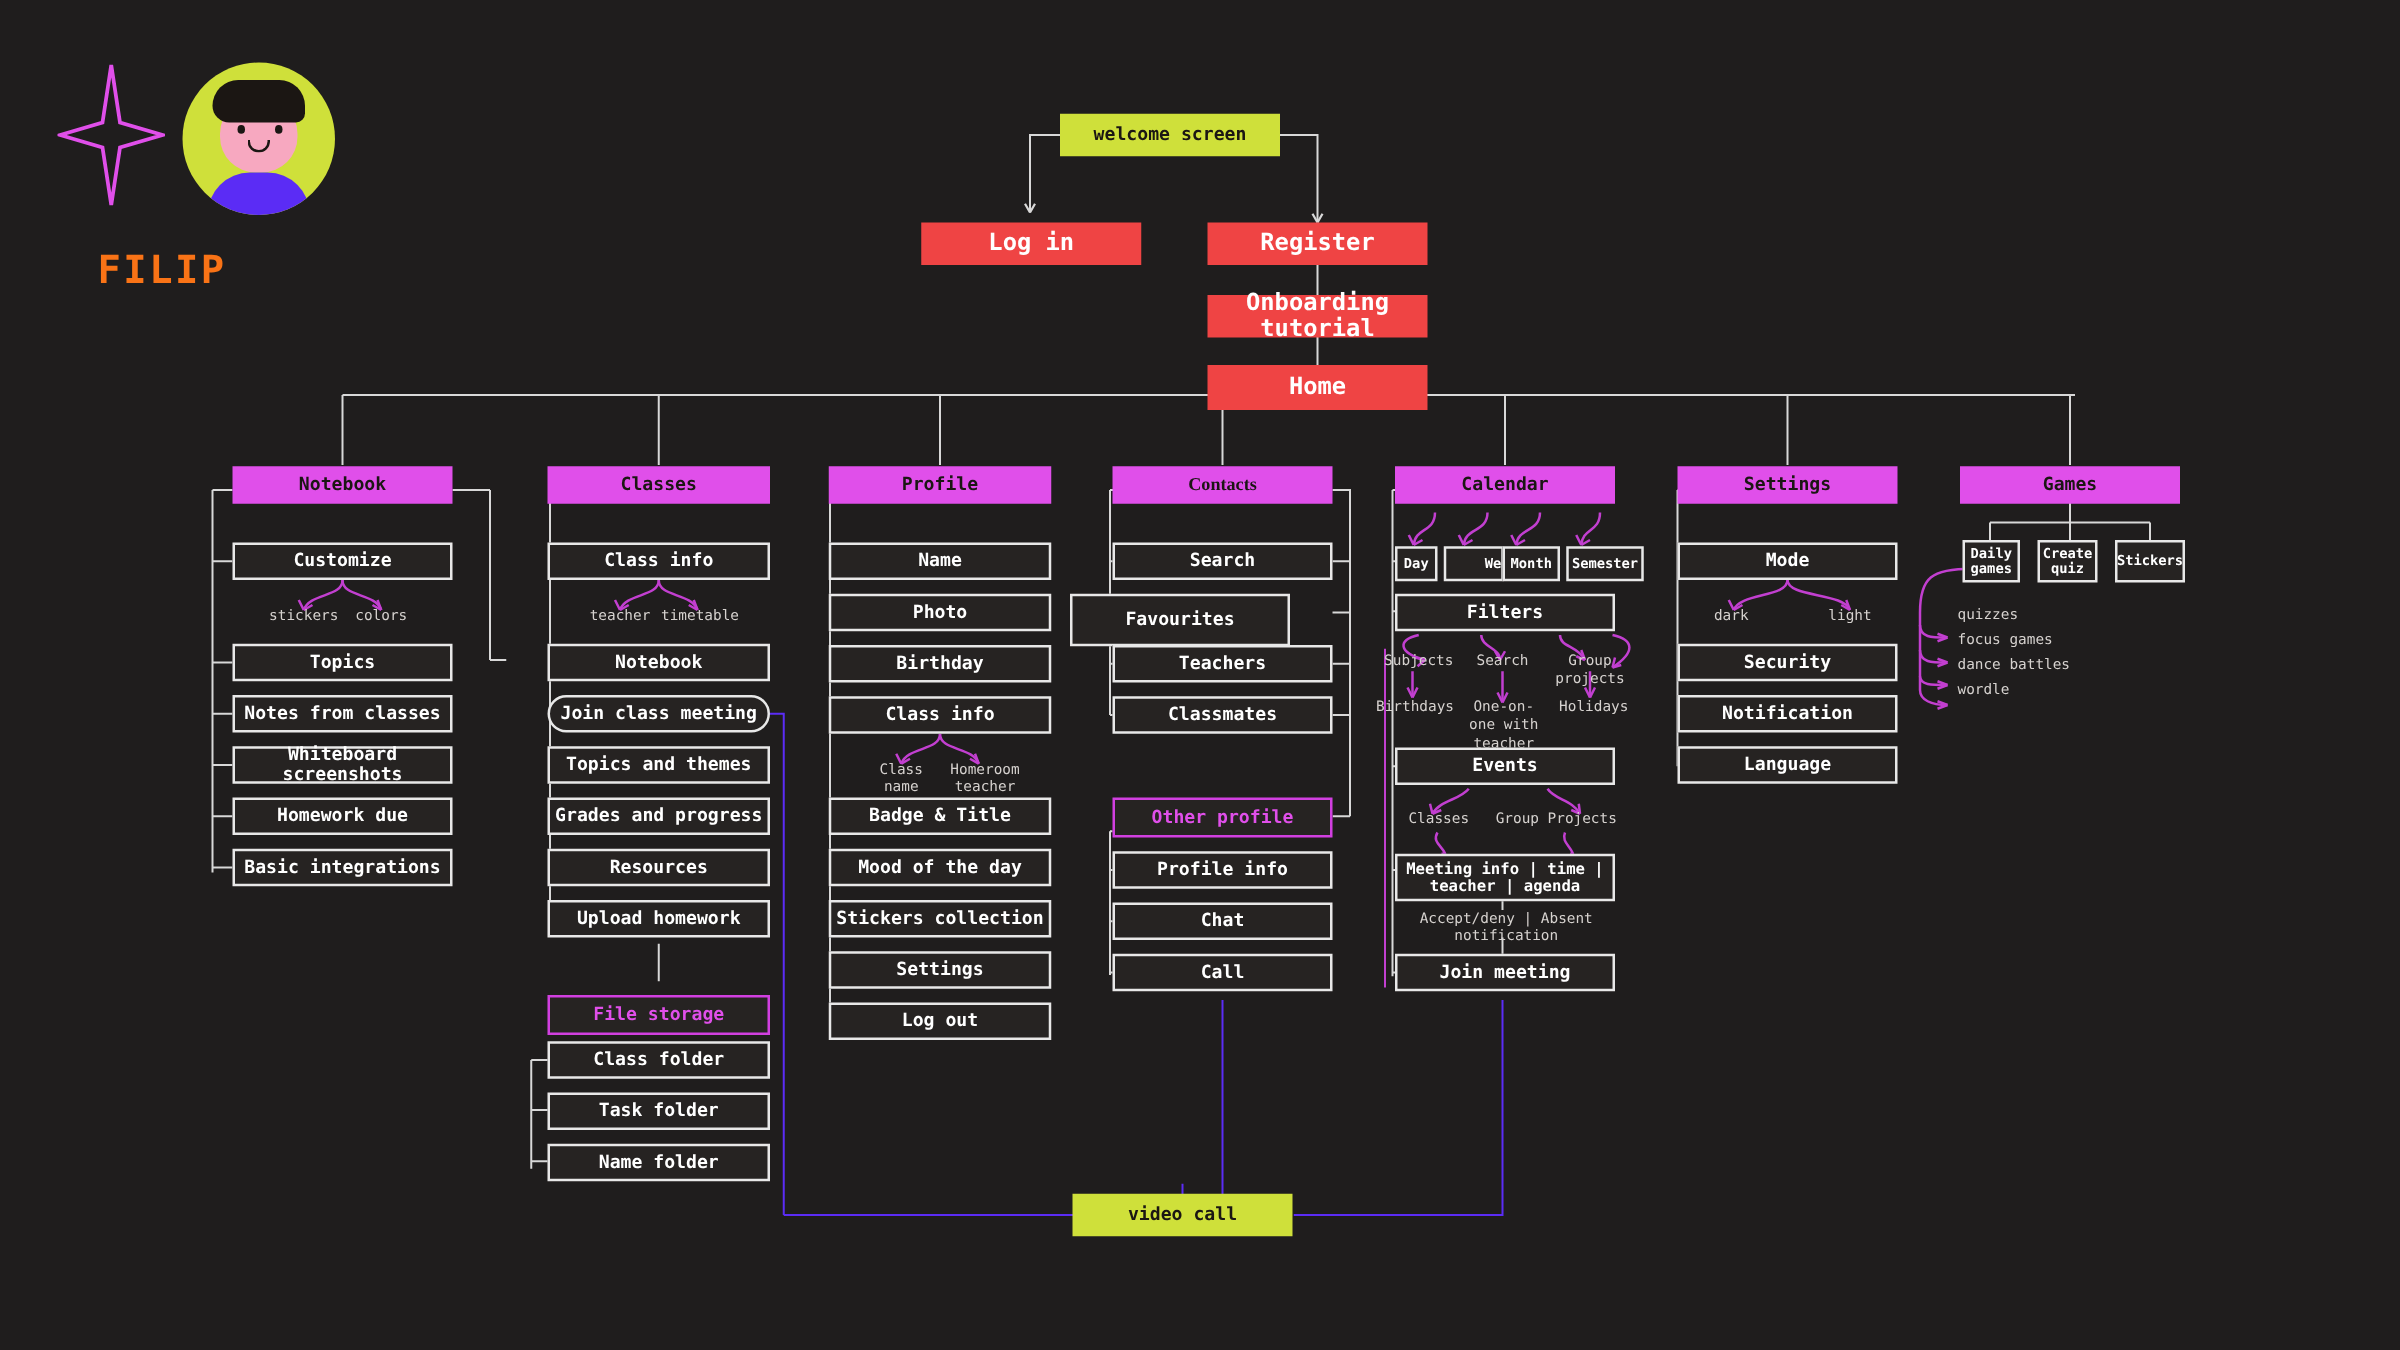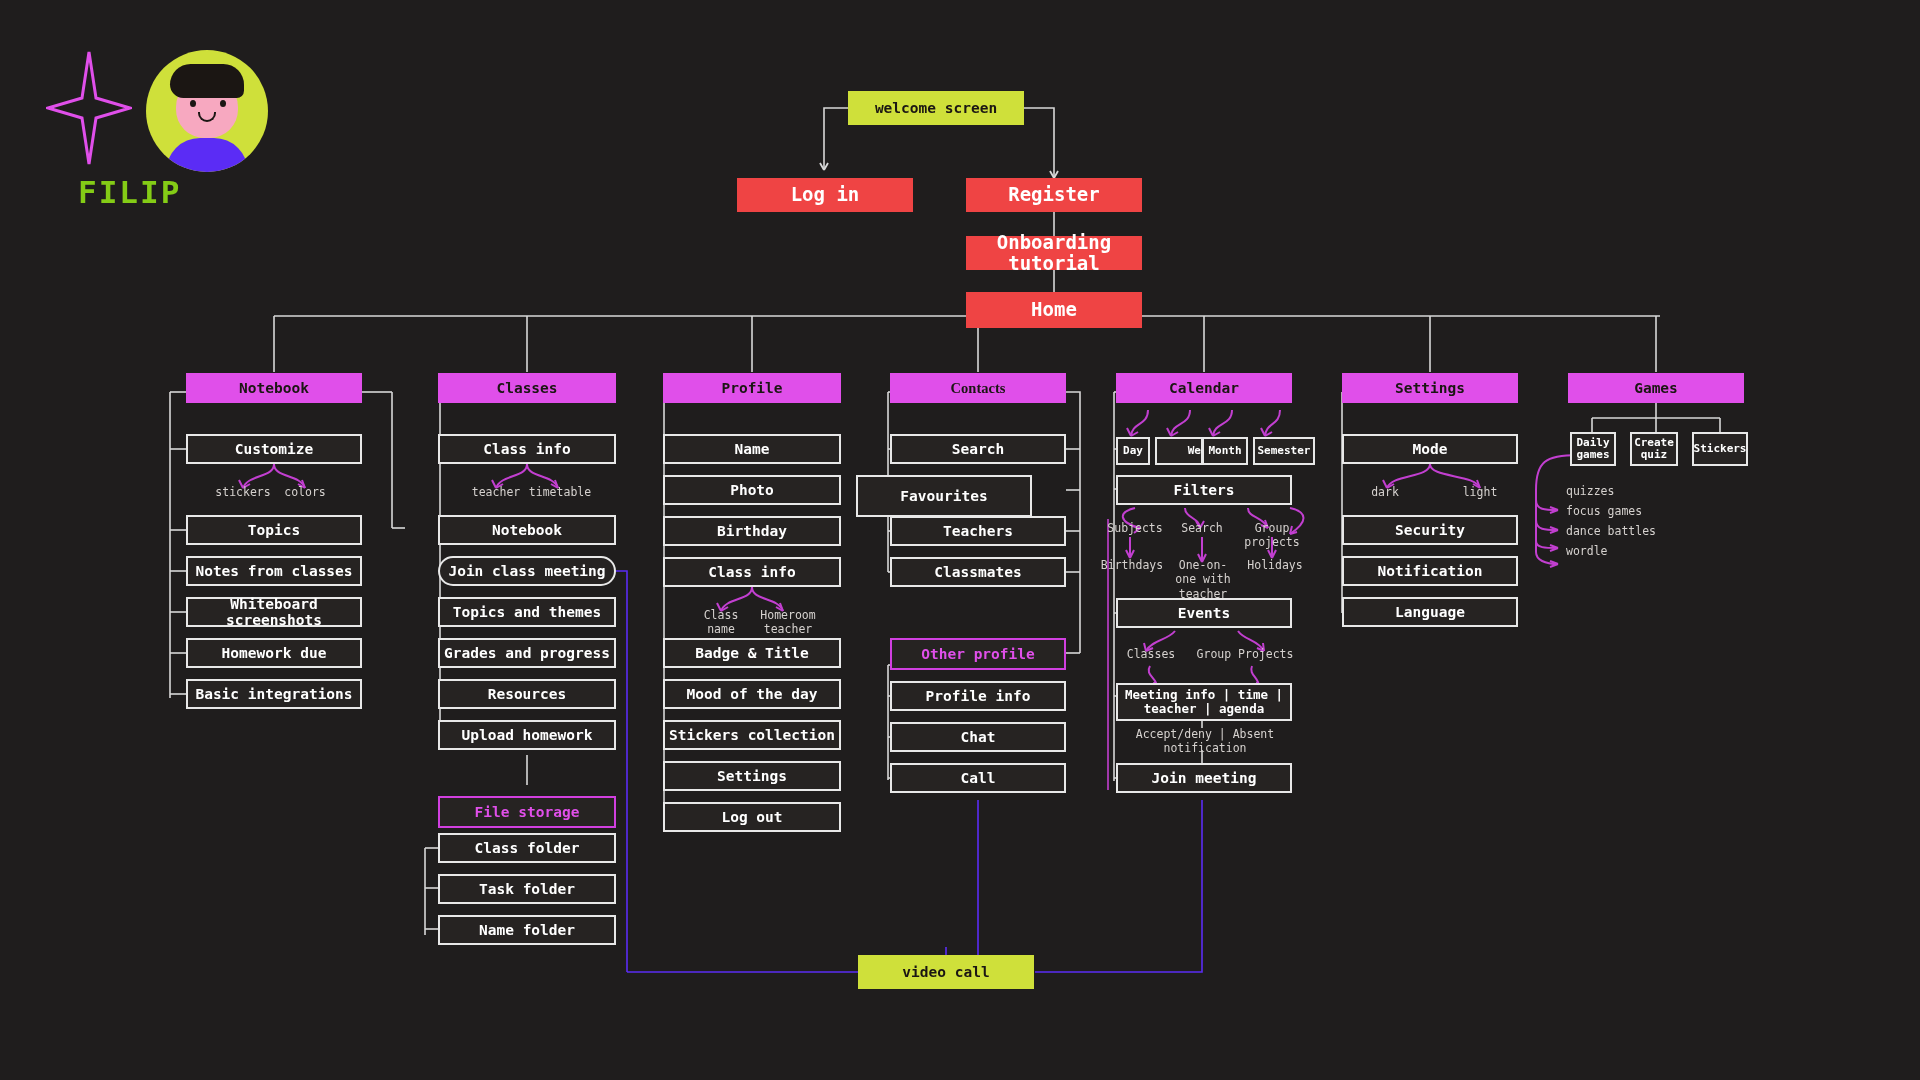--- a/index.html
+++ b/index.html
@@ -22,22 +22,22 @@
     background:#f7a8c0; border-radius:50% 50% 46% 46%; }
   #logo .hair2 { position:absolute; left:24px; top:14px; width:74px; height:34px;
     background:#1b1613; border-radius:40px 40px 14px 26px; }
   #logo .eye { position:absolute; width:6px; height:7px; background:#1b1613; border-radius:50%; top:50px; }
   #logo .eye.l { left:44px; } #logo .eye.r { left:74px; }
   #logo .mouth { position:absolute; left:52px; top:62px; width:18px; height:10px;
     border:2px solid #1b1613; border-top:0; border-radius:0 0 12px 12px; }
   #logo .body { position:absolute; left:20px; top:88px; width:82px; height:56px;
     background:#5b2cf5; border-radius:34px 34px 8px 8px; }
   #logo .star { position:absolute; left:0px; top:12px; width:86px; height:118px; }
-  #logo .name { position:absolute; left:32px; top:136px; font-size:31px; letter-spacing:2px;
-    font-weight:bold; color:#84cc16; }
+  #logo .name { position:absolute; left:32px; top:160px; font-size:31px; letter-spacing:2px;
+    font-weight:bold; color:#f97316; }
 
   
   .node {
     position:absolute; display:flex; align-items:center; justify-content:center;
     text-align:center; line-height:1.12; z-index:3;
   }
   .n-head { background:#e04fea; color:#1b1613; font-weight:bold; font-size:14.5px; }
   .n-green { background:#cfe03a; color:#1b1613; font-weight:bold; font-size:14.5px; }
   .n-purple { background:#ef4444; color:#ffffff; font-weight:bold; font-size:19px; }
   .n-box {

